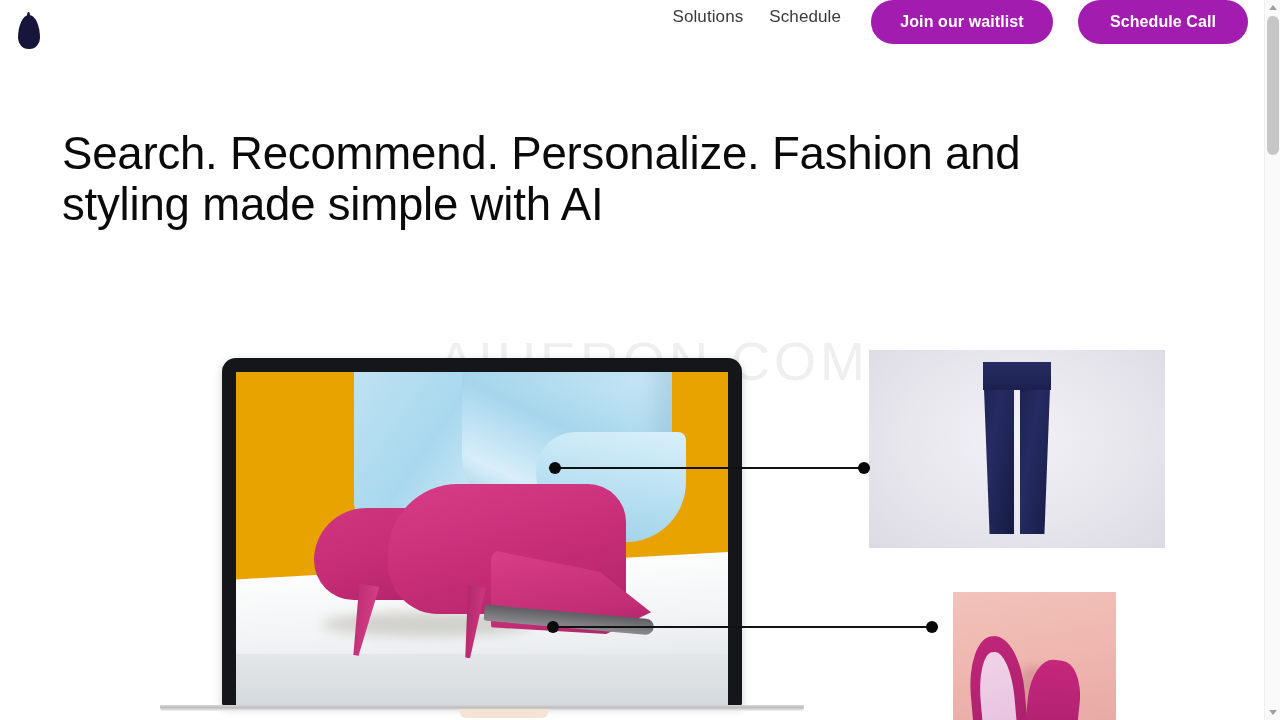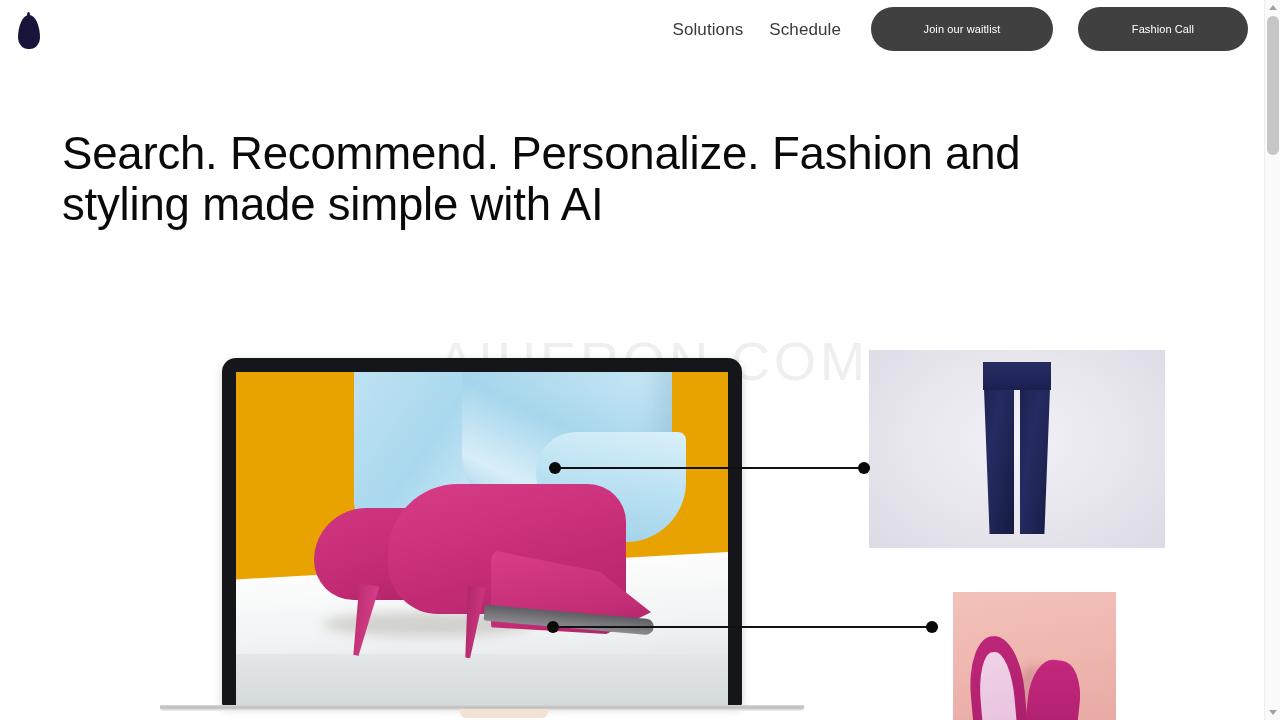--- a/index.html
+++ b/index.html
@@ -30,32 +30,32 @@
     position:relative;
   }
   .logo-drop:after{
     content:""; position:absolute; left:9px; top:-3px;
     width:3px; height:7px; background:#171539;
     border-radius:50% 50% 0 0;
   }
 
   .nav-right {
     position:absolute; right:16px; top:0; height:58px;
-    display:flex; align-items:center; gap:0;
+    display:flex; gap:0;
   }
   .nav-link {
     font-size:17px; color:#3a3a3a; line-height:1;
     padding:8px 13px; cursor:pointer; white-space:nowrap;
     letter-spacing:.1px;
   }
   .nav-btn {
     border:none; outline:none; cursor:pointer;
-    background:#404040; color:#ffffff;
+    background:#a21caf; color:#ffffff;
     font-family:"Liberation Sans", sans-serif;
-    font-size:11px; font-weight:400; letter-spacing:.1px;
+    font-size:16px; font-weight:700; letter-spacing:.1px;
     border-radius:24px; height:44px; white-space:nowrap;
     display:flex; align-items:center; justify-content:center;
   }
   #btn-waitlist { width:182px; margin-left:17px; }
   #btn-schedule { width:170px; margin-left:25px; }
 
   
   .headline {
     position:absolute; left:62px; top:128px; width:1100px;
     font-family:"Liberation Sans Narrow","Liberation Sans", sans-serif;
@@ -279,21 +279,21 @@
   <div class="nav">
 
     <div class="logo-wrap">
       <div class="logo-drop"></div>
     </div>
 
     <div class="nav-right">
       <a class="nav-link">Solutions</a>
       <a class="nav-link">Schedule</a>
       <button class="nav-btn" id="btn-waitlist">Join our waitlist</button>
-      <button class="nav-btn" id="btn-schedule">Fashion Call</button>
+      <button class="nav-btn" id="btn-schedule">Schedule Call</button>
     </div>
   </div>
 
   <h1 class="headline">Search. Recommend. Personalize. Fashion and styling made simple with AI</h1>
 
   <div class="watermark">AIHERON.COM</div>
 
   <div class="laptop">
     <div class="laptop-lid">
       <div class="laptop-screen">

